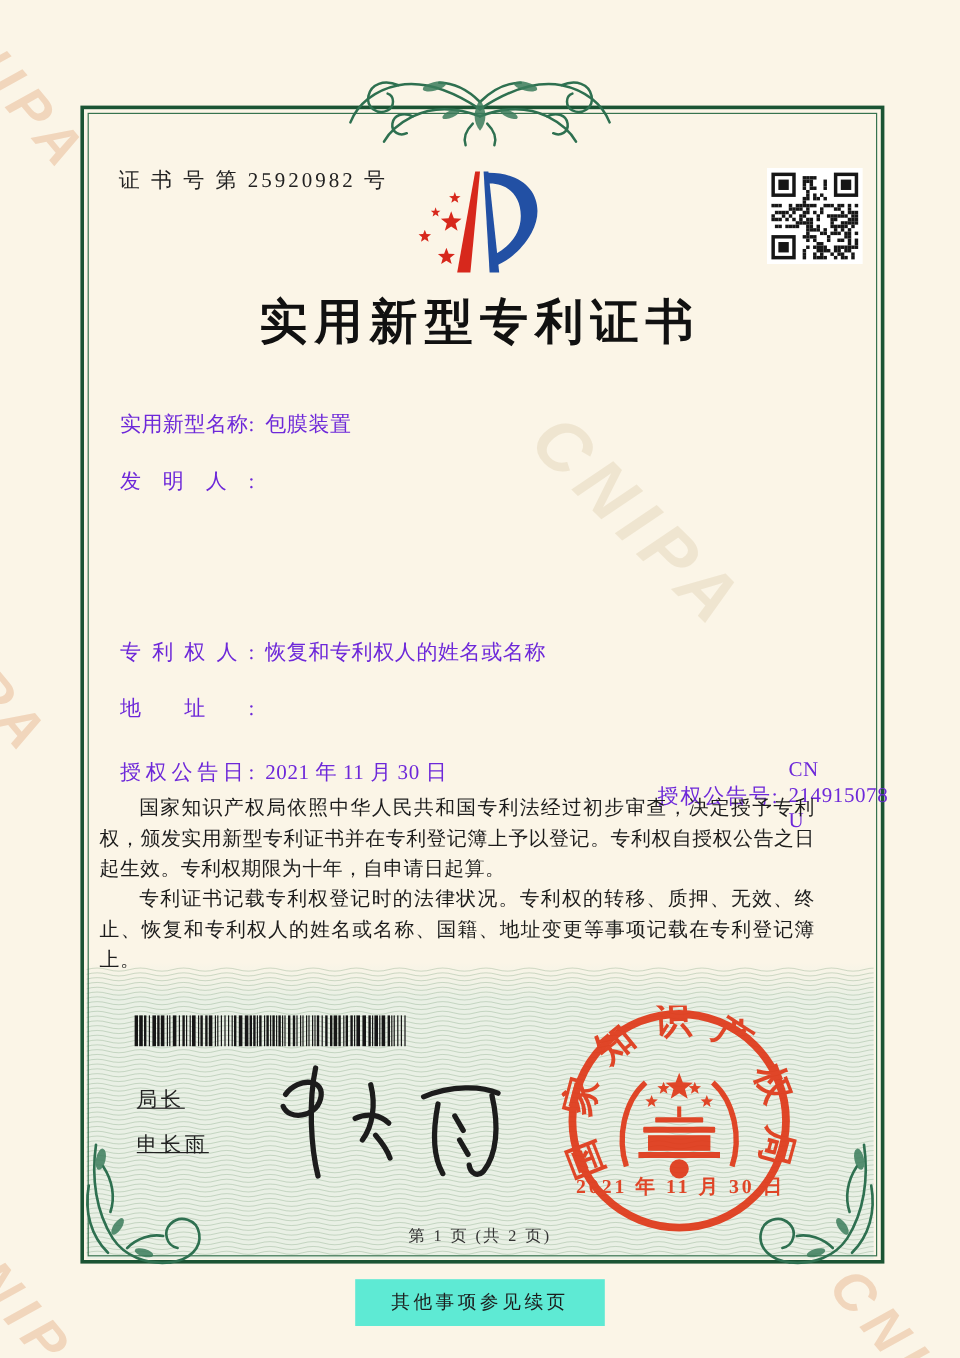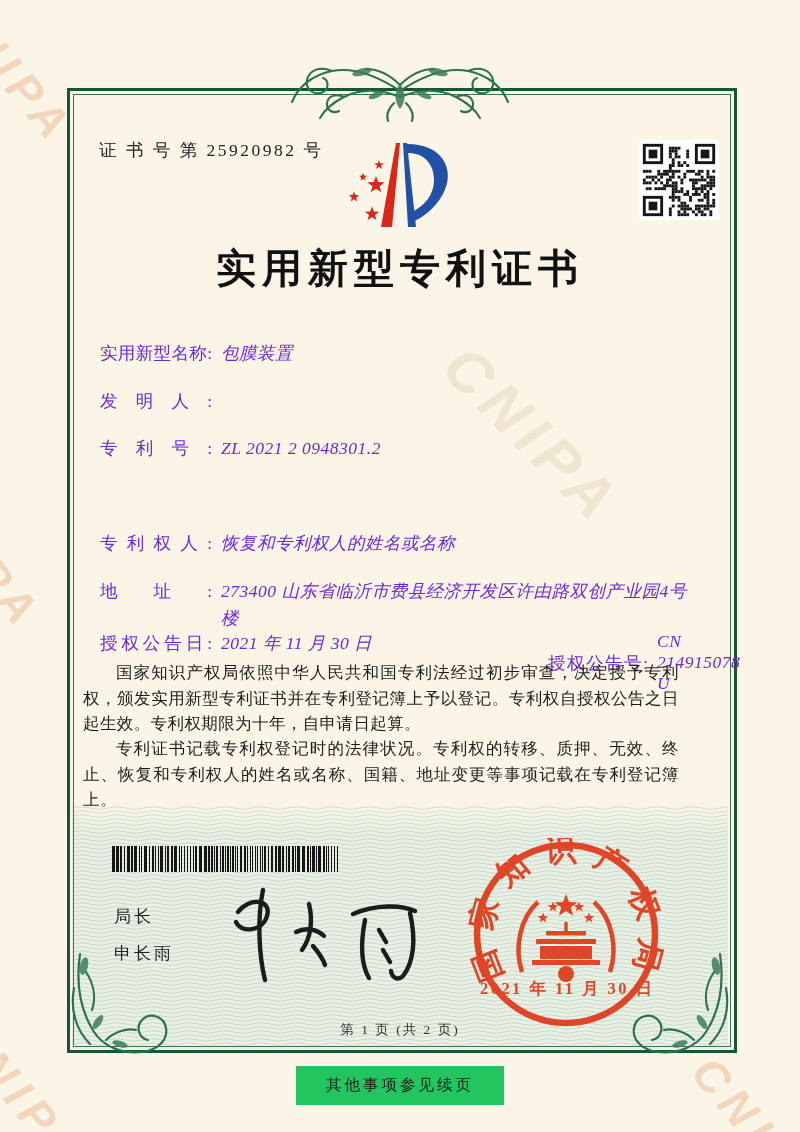--- a/index.html
+++ b/index.html
@@ -32,34 +32,34 @@
   .cert-no{position:absolute;left:99px;top:138px;font-size:17.5px;letter-spacing:2.5px;color:#222;}
   .title{
     position:absolute;left:0;top:241px;width:800px;text-align:center;
     font-size:40px;font-weight:bold;letter-spacing:6px;color:#111;
   }
   .frow{position:absolute;left:100px;font-size:17.5px;color:#6d28d9;display:flex;align-items:baseline;}
   .flabel{
     display:inline-block;width:112px;text-align:justify;text-align-last:justify;
     flex:0 0 112px;
   }
-  .fvalue{margin-left:9px;letter-spacing:.5px;font-style:italic;}
+  .fvalue{margin-left:9px;letter-spacing:.5px;}
   .fvalue.wrap{width:472px;line-height:27px;}
   .pair2{position:absolute;left:423px;top:0;display:flex;align-items:center;font-size:17.5px;margin-left:25px;}
   .pair2 .flabel{width:100px;flex-basis:100px;}
   .para{
     position:absolute;left:83px;width:596px;font-size:16.5px;line-height:25.5px;
     color:#1c1c1c;text-indent:2em;text-align:justify;letter-spacing:.4px;
   }
   .signer{position:absolute;left:114px;font-family:"Liberation Sans","DejaVu Sans",sans-serif;
-    font-size:17px;font-weight:500;color:#222;letter-spacing:3px;}
+    font-size:17px;font-weight:500;color:#222;letter-spacing:3px;text-decoration:underline;}
   .page-info{position:absolute;left:0;top:1021px;width:800px;text-align:center;font-size:13.5px;color:#333;letter-spacing:2px;}
   .footer-note{
     position:absolute;left:50%;top:1066px;transform:translateX(-50%);
-    background:#22c55e;padding:9px 30px;font-size:15.5px;color:#1c1c1c;letter-spacing:3px;white-space:nowrap;
+    background:#5eead4;padding:9px 30px;font-size:15.5px;color:#1c1c1c;letter-spacing:3px;white-space:nowrap;
   }
   svg{display:block;}
   .abs{position:absolute;}
   .seal-font,.svg-serif{font-family:"Liberation Serif","DejaVu Serif",serif;}
 </style>
 </head>
 <body>
 
 <div class="page">
 
@@ -417,31 +417,26 @@
 
   <div class="title">实用新型专利证书</div>
 
   <div class="frow" style="top:341px">
     <span class="flabel">实用新型名称:</span>
     <span class="fvalue">包膜装置</span>
   </div>
   <div class="frow" style="top:389px">
     <span class="flabel">发明人:</span>
   </div>
-  <div class="frow" style="top:436px">
-    <span class="flabel">专利号:</span>
-    <span class="fvalue">ZL 2021 2 0948301.2</span>
-  </div>
   <div class="frow" style="top:531px">
     <span class="flabel">专利权人:</span>
     <span class="fvalue">恢复和专利权人的姓名或名称</span>
   </div>
   <div class="frow" style="top:578px">
     <span class="flabel">地址:</span>
-    <span class="fvalue wrap">273400 山东省临沂市费县经济开发区许由路双创产业园4号楼</span>
   </div>
   <div class="frow" style="top:631px;width:640px">
     <span class="flabel">授权公告日:</span>
     <span class="fvalue">2021 年 11 月 30 日</span>
     <span class="pair2">
       <span class="flabel">授权公告号:</span>
       <span class="fvalue">CN 214915078 U</span>
     </span>
   </div>
 

